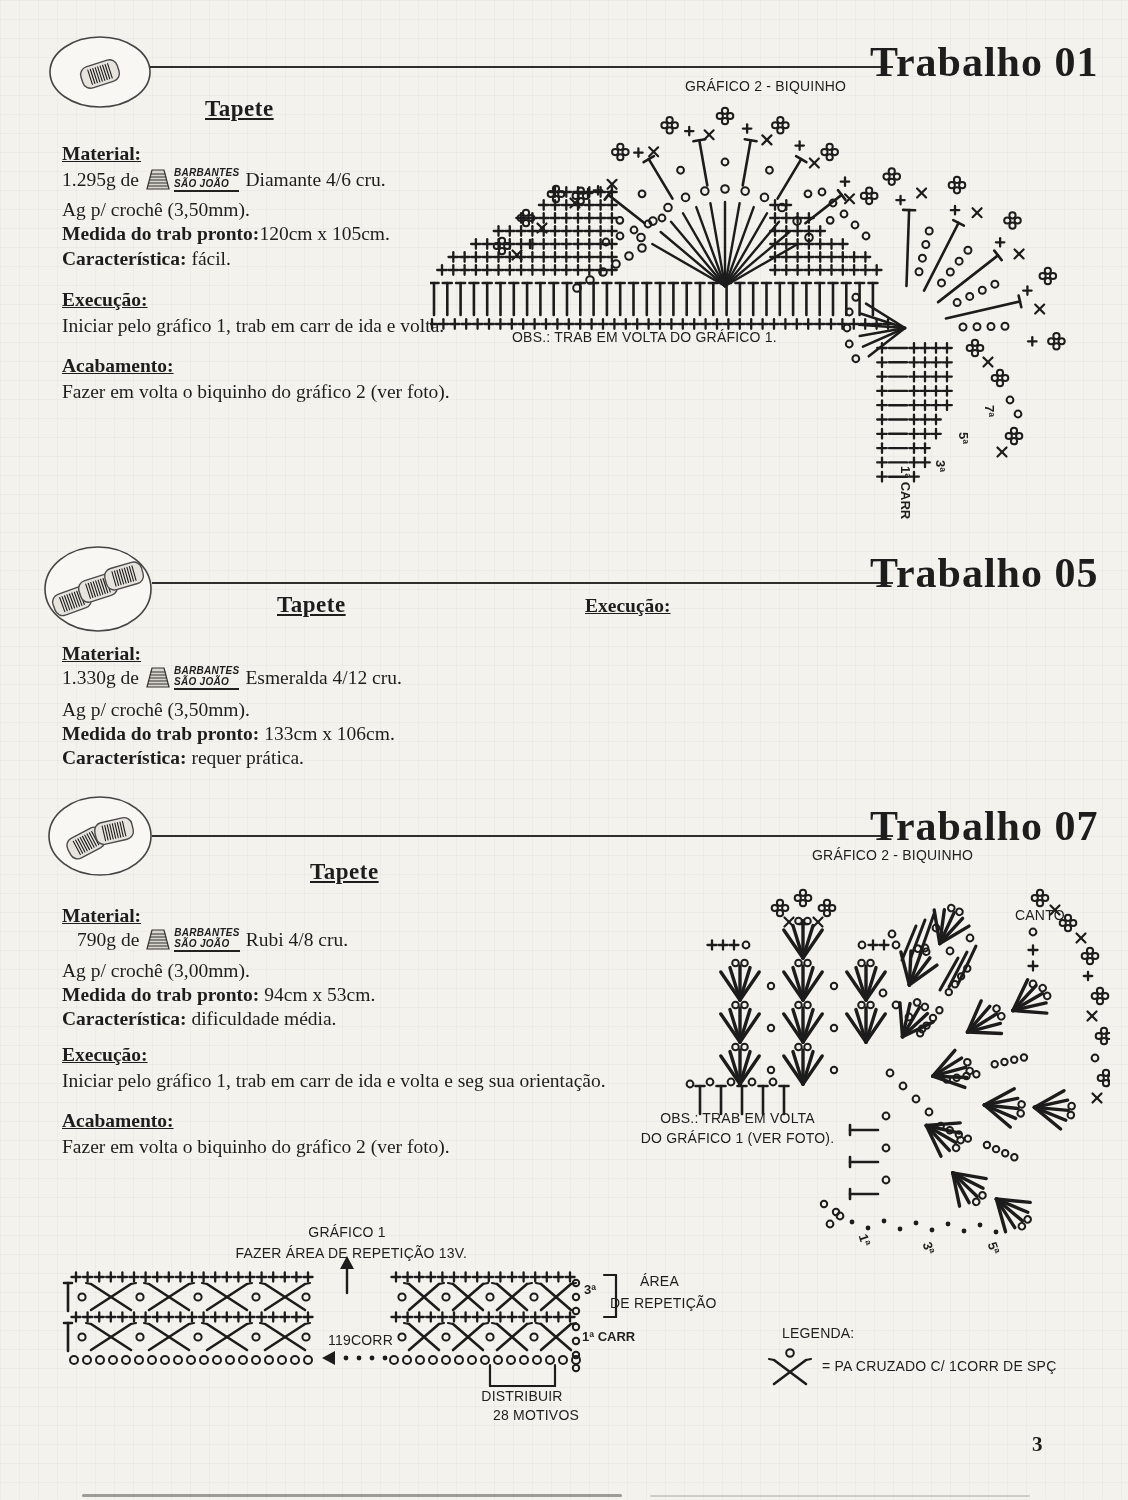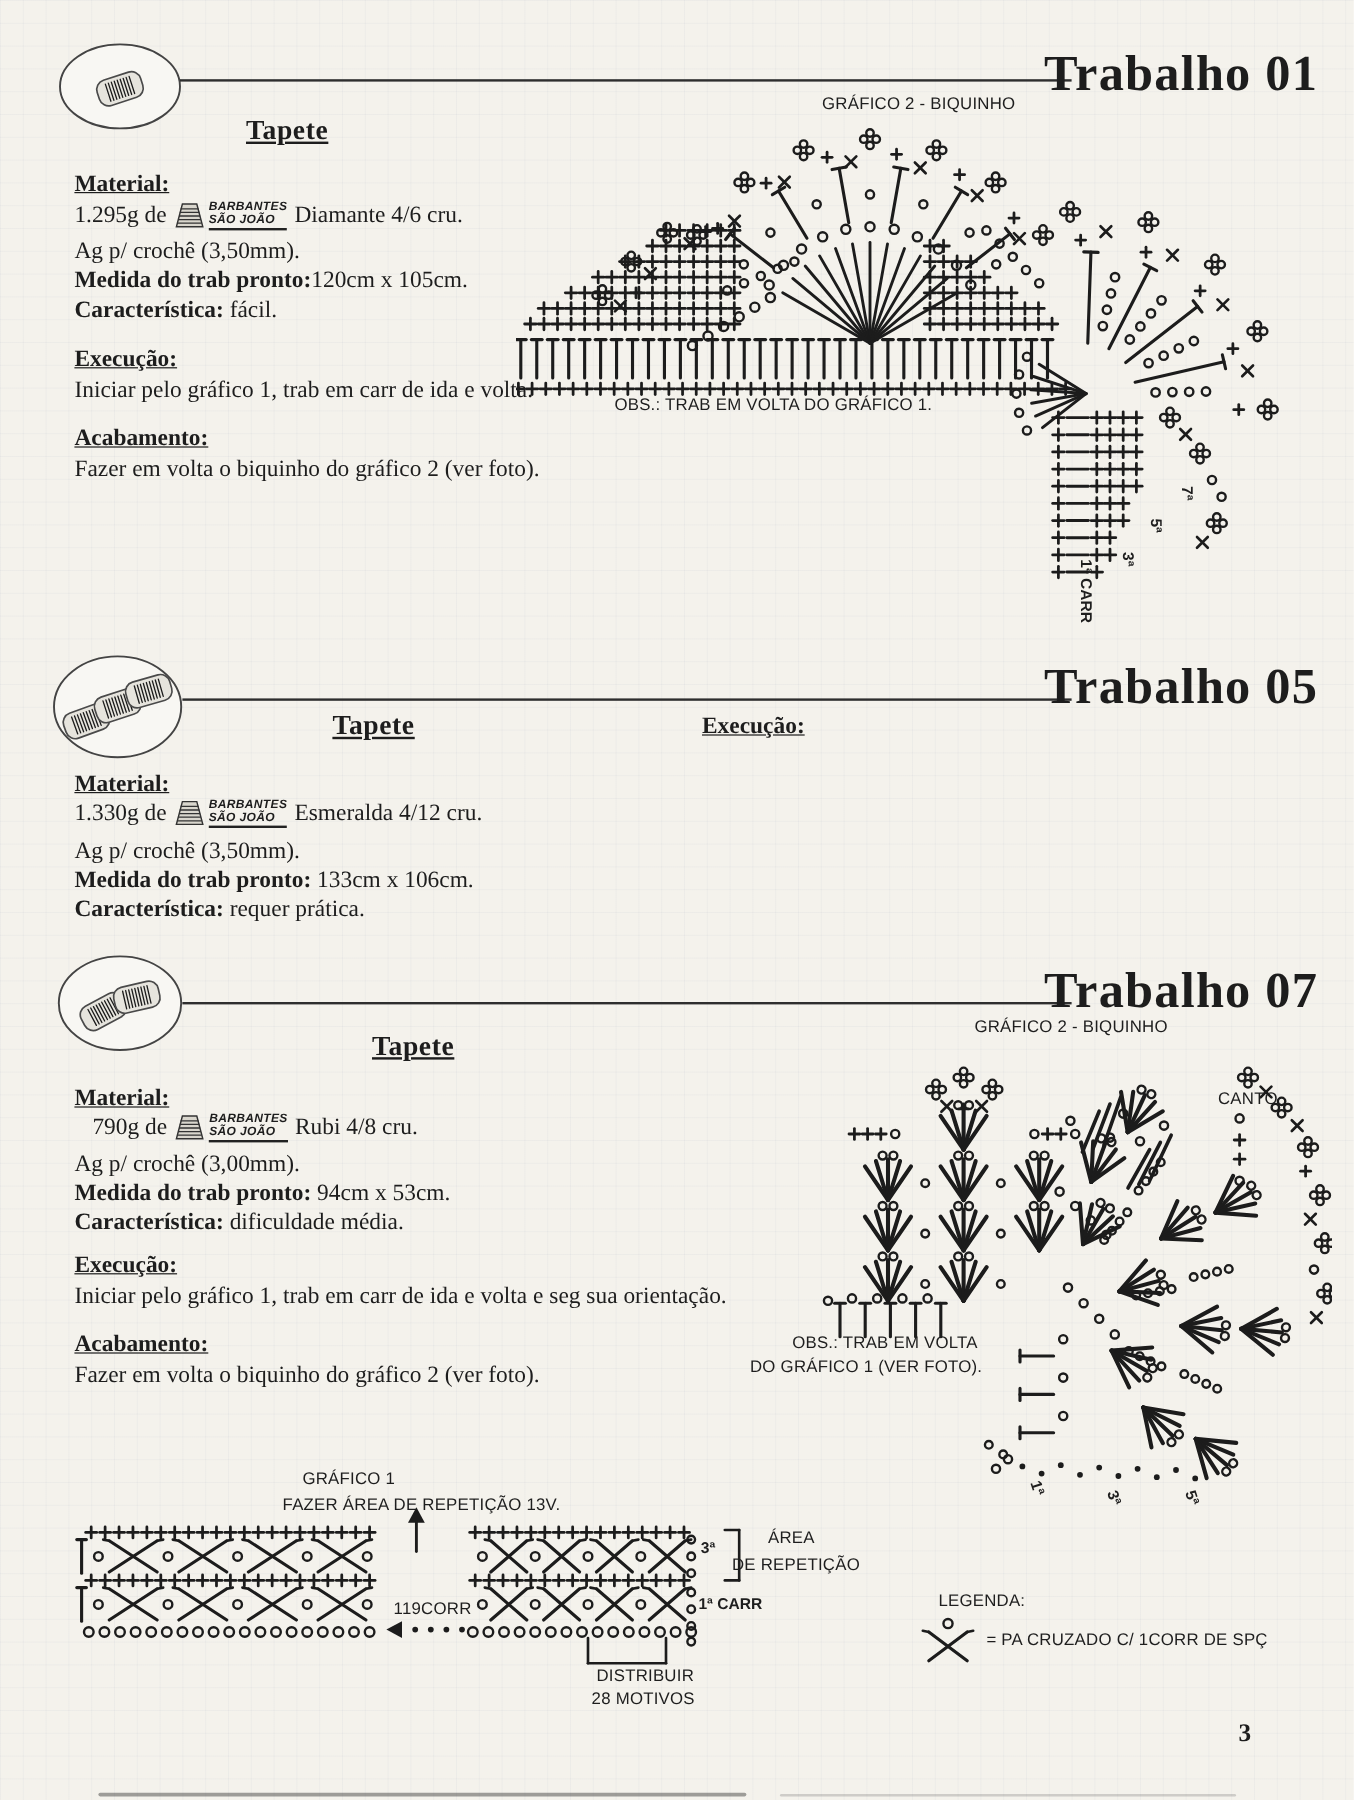--- a/index.html
+++ b/index.html
@@ -1242,26 +1242,26 @@
         <circle cx="308" cy="356" r="2.4" fill="#1c1c1c"></circle>
         <circle cx="324" cy="363" r="2.4" fill="#1c1c1c"></circle>
         <circle cx="340" cy="357" r="2.4" fill="#1c1c1c"></circle>
         <circle cx="356" cy="364" r="2.4" fill="#1c1c1c"></circle>
         <circle cx="196" cy="344" r="3.2" fill="none" stroke="#1c1c1c" stroke-width="2"></circle>
         <circle cx="184" cy="336" r="3.2" fill="none" stroke="#1c1c1c" stroke-width="2"></circle>
       </g>
     </svg>
   <div class="dl" style="left:1015px;top:907px">CANTO</div>
   <div class="dl" style="left:625px;top:1110px;width:225px;text-align:center">OBS.: TRAB EM VOLTA</div>
-  <div class="dl" style="left:625px;top:1130px;width:225px;">DO GRÁFICO 1 (VER FOTO).</div>
+  <div class="dl" style="left:625px;top:1130px;width:225px;text-align:center">DO GRÁFICO 1 (VER FOTO).</div>
   <div class="rl rot72" style="left:870px;top:1232px">1ª</div>
   <div class="rl rot72" style="left:934px;top:1240px">3ª</div>
   <div class="rl rot72" style="left:999px;top:1240px">5ª</div>
 
-  <div class="dl" style="left:252px;top:1224px;width:190px;">GRÁFICO 1</div>
+  <div class="dl" style="left:252px;top:1224px;width:190px;text-align:center">GRÁFICO 1</div>
   <div class="dl" style="left:227px;top:1245px;width:240px;text-align:right">FAZER ÁREA DE REPETIÇÃO 13V.</div>
   <svg id="svgC" class="abs" style="left:60px;top:1225px" width="1010" height="210">
       <g id="gC">
         <line x1="8" y1="58" x2="8" y2="86" stroke="#1c1c1c" stroke-width="2.6" stroke-linecap="round"></line>
         <line x1="4" y1="58" x2="12" y2="58" stroke="#1c1c1c" stroke-width="2.6" stroke-linecap="round"></line>
         <line x1="8" y1="98" x2="8" y2="126" stroke="#1c1c1c" stroke-width="2.6" stroke-linecap="round"></line>
         <line x1="4" y1="98" x2="12" y2="98" stroke="#1c1c1c" stroke-width="2.6" stroke-linecap="round"></line>
         <line x1="11.4" y1="52" x2="20.6" y2="52" stroke="#1c1c1c" stroke-width="2.3" stroke-linecap="round"></line>
         <line x1="16" y1="47.4" x2="16" y2="56.6" stroke="#1c1c1c" stroke-width="2.3" stroke-linecap="round"></line>
         <line x1="23" y1="52" x2="32.2" y2="52" stroke="#1c1c1c" stroke-width="2.3" stroke-linecap="round"></line>
@@ -1551,21 +1551,21 @@
         <line x1="709" y1="134" x2="714" y2="135" stroke="#1c1c1c" stroke-width="2.2" stroke-linecap="round"></line>
         <line x1="746" y1="135" x2="751" y2="134" stroke="#1c1c1c" stroke-width="2.2" stroke-linecap="round"></line>
         <circle cx="730" cy="128" r="3.8" fill="none" stroke="#1c1c1c" stroke-width="2"></circle>
       </g>
     </svg>
   <div class="dl" style="left:328px;top:1332px">119CORR</div>
   <div class="dl" style="left:640px;top:1273px">ÁREA</div>
   <div class="dl" style="left:610px;top:1295px">DE REPETIÇÃO</div>
   <div class="rl" style="left:584px;top:1282px">3ª</div>
   <div class="rl" style="left:582px;top:1329px">1ª CARR</div>
-  <div class="dl" style="left:497px;top:1388px;width:130px;">DISTRIBUIR</div>
+  <div class="dl" style="left:457px;top:1388px;width:130px;text-align:center">DISTRIBUIR</div>
   <div class="dl" style="left:471px;top:1407px;width:130px;text-align:center">28 MOTIVOS</div>
   <div class="dl" style="left:782px;top:1325px">LEGENDA:</div>
   <div class="dl" style="left:822px;top:1358px">= PA CRUZADO C/ 1CORR DE SPÇ</div>
 
   <div class="abs pageno" style="left:1032px;top:1432px">3</div>
 
   <div class="smudge" style="left:82px;top:1494px;width:540px;height:3px;background:rgba(50,50,50,.45)"></div>
   <div class="smudge" style="left:650px;top:1495px;width:380px;height:2px;background:rgba(90,90,90,.25)"></div>
 </div>
 

